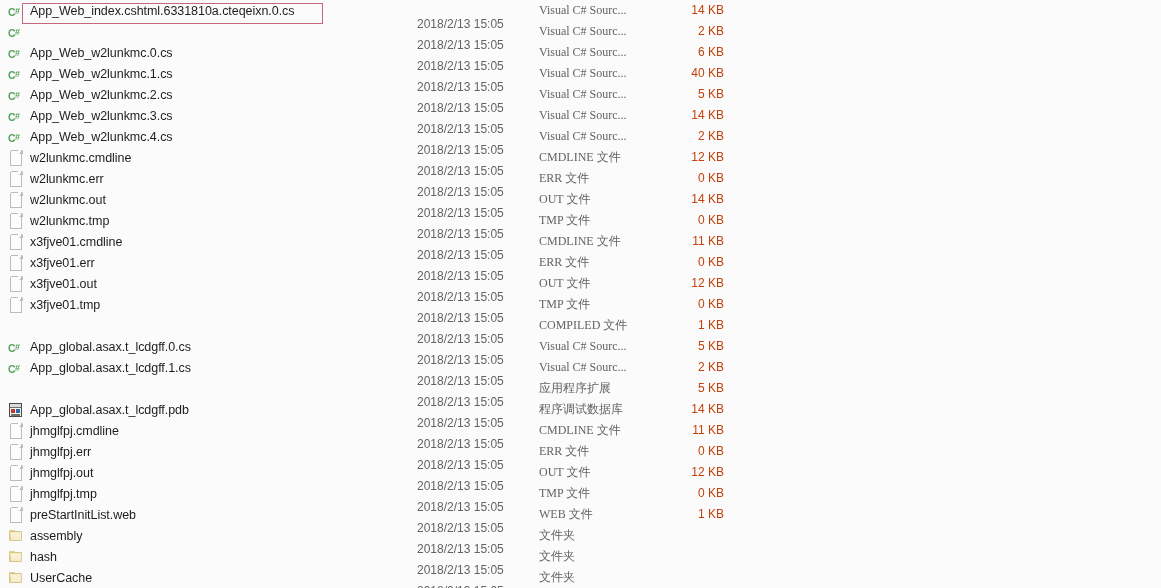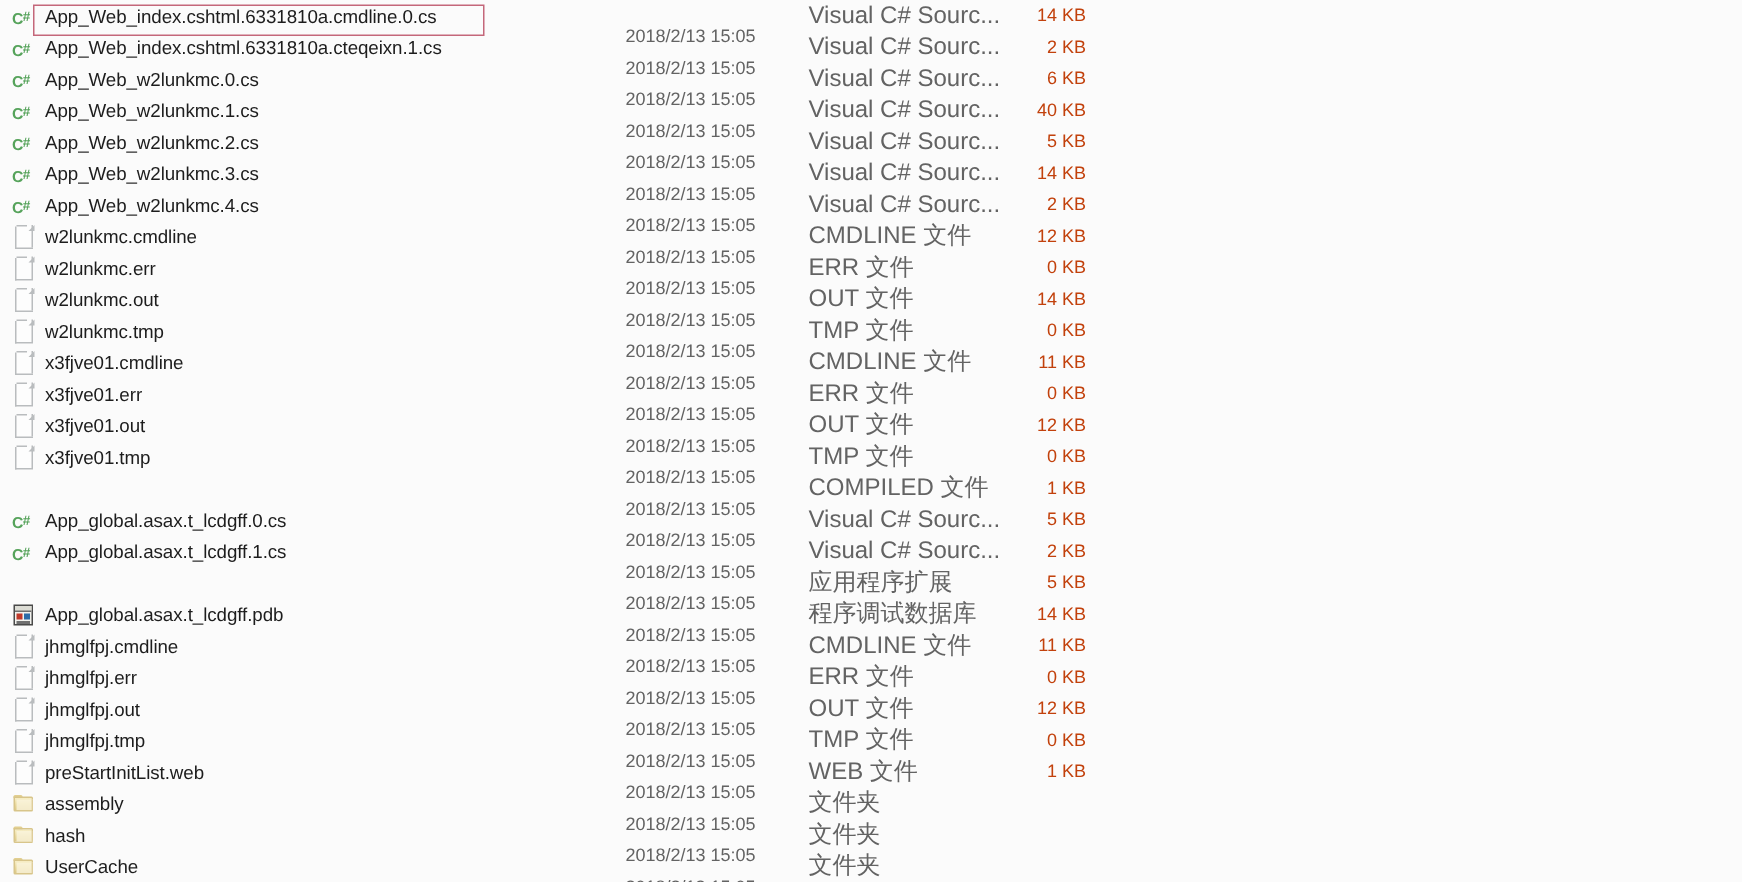--- a/index.html
+++ b/index.html
@@ -78,23 +78,24 @@
     font-size: 12px;
     color: #636363;
     white-space: nowrap;
   }
   .cell-type {
     position: absolute;
     left: 539px;
     top: 0;
     height: 21px;
     line-height: 21px;
-    font-size: 16px;
+    font-size: 12px;
     color: #636363;
     white-space: nowrap;
+    font-family: Liberation Serif, serif;
   }
   .cell-size {
     position: absolute;
     left: 620px;
     width: 104px;
     top: 0;
     height: 21px;
     line-height: 21px;
     font-size: 12px;
     color: #c2410c;
@@ -247,33 +248,32 @@
 </style>
 </head>
 <body>
 
 <div id="file-list">
     <div class="row">
       <div class="cell-name">
         <span class="icon-wrap">
           <span class="ico-cs">C<span class="sharp">#</span></span>
         </span>
-        <span class="fname">App_Web_index.cshtml.6331810a.cmdline.0.cs</span>
+        <span class="fname">App_Web_index.cshtml.6331810a.cteqeixn.0.cs</span>
       </div>
       <div class="cell-date">2018/2/13 15:05</div>
       <div class="cell-type">Visual C# Sourc...</div>
       <div class="cell-size">14 KB</div>
       <div class="sel-box" style="border-color: rgb(196, 103, 122);"></div>
     </div>
     <div class="row">
       <div class="cell-name">
         <span class="icon-wrap">
           <span class="ico-cs">C<span class="sharp">#</span></span>
         </span>
-        <span class="fname">App_Web_index.cshtml.6331810a.cteqeixn.1.cs</span>
       </div>
       <div class="cell-date">2018/2/13 15:05</div>
       <div class="cell-type">Visual C# Sourc...</div>
       <div class="cell-size">2 KB</div>
     </div>
     <div class="row">
       <div class="cell-name">
         <span class="icon-wrap">
           <span class="ico-cs">C<span class="sharp">#</span></span>
         </span>

